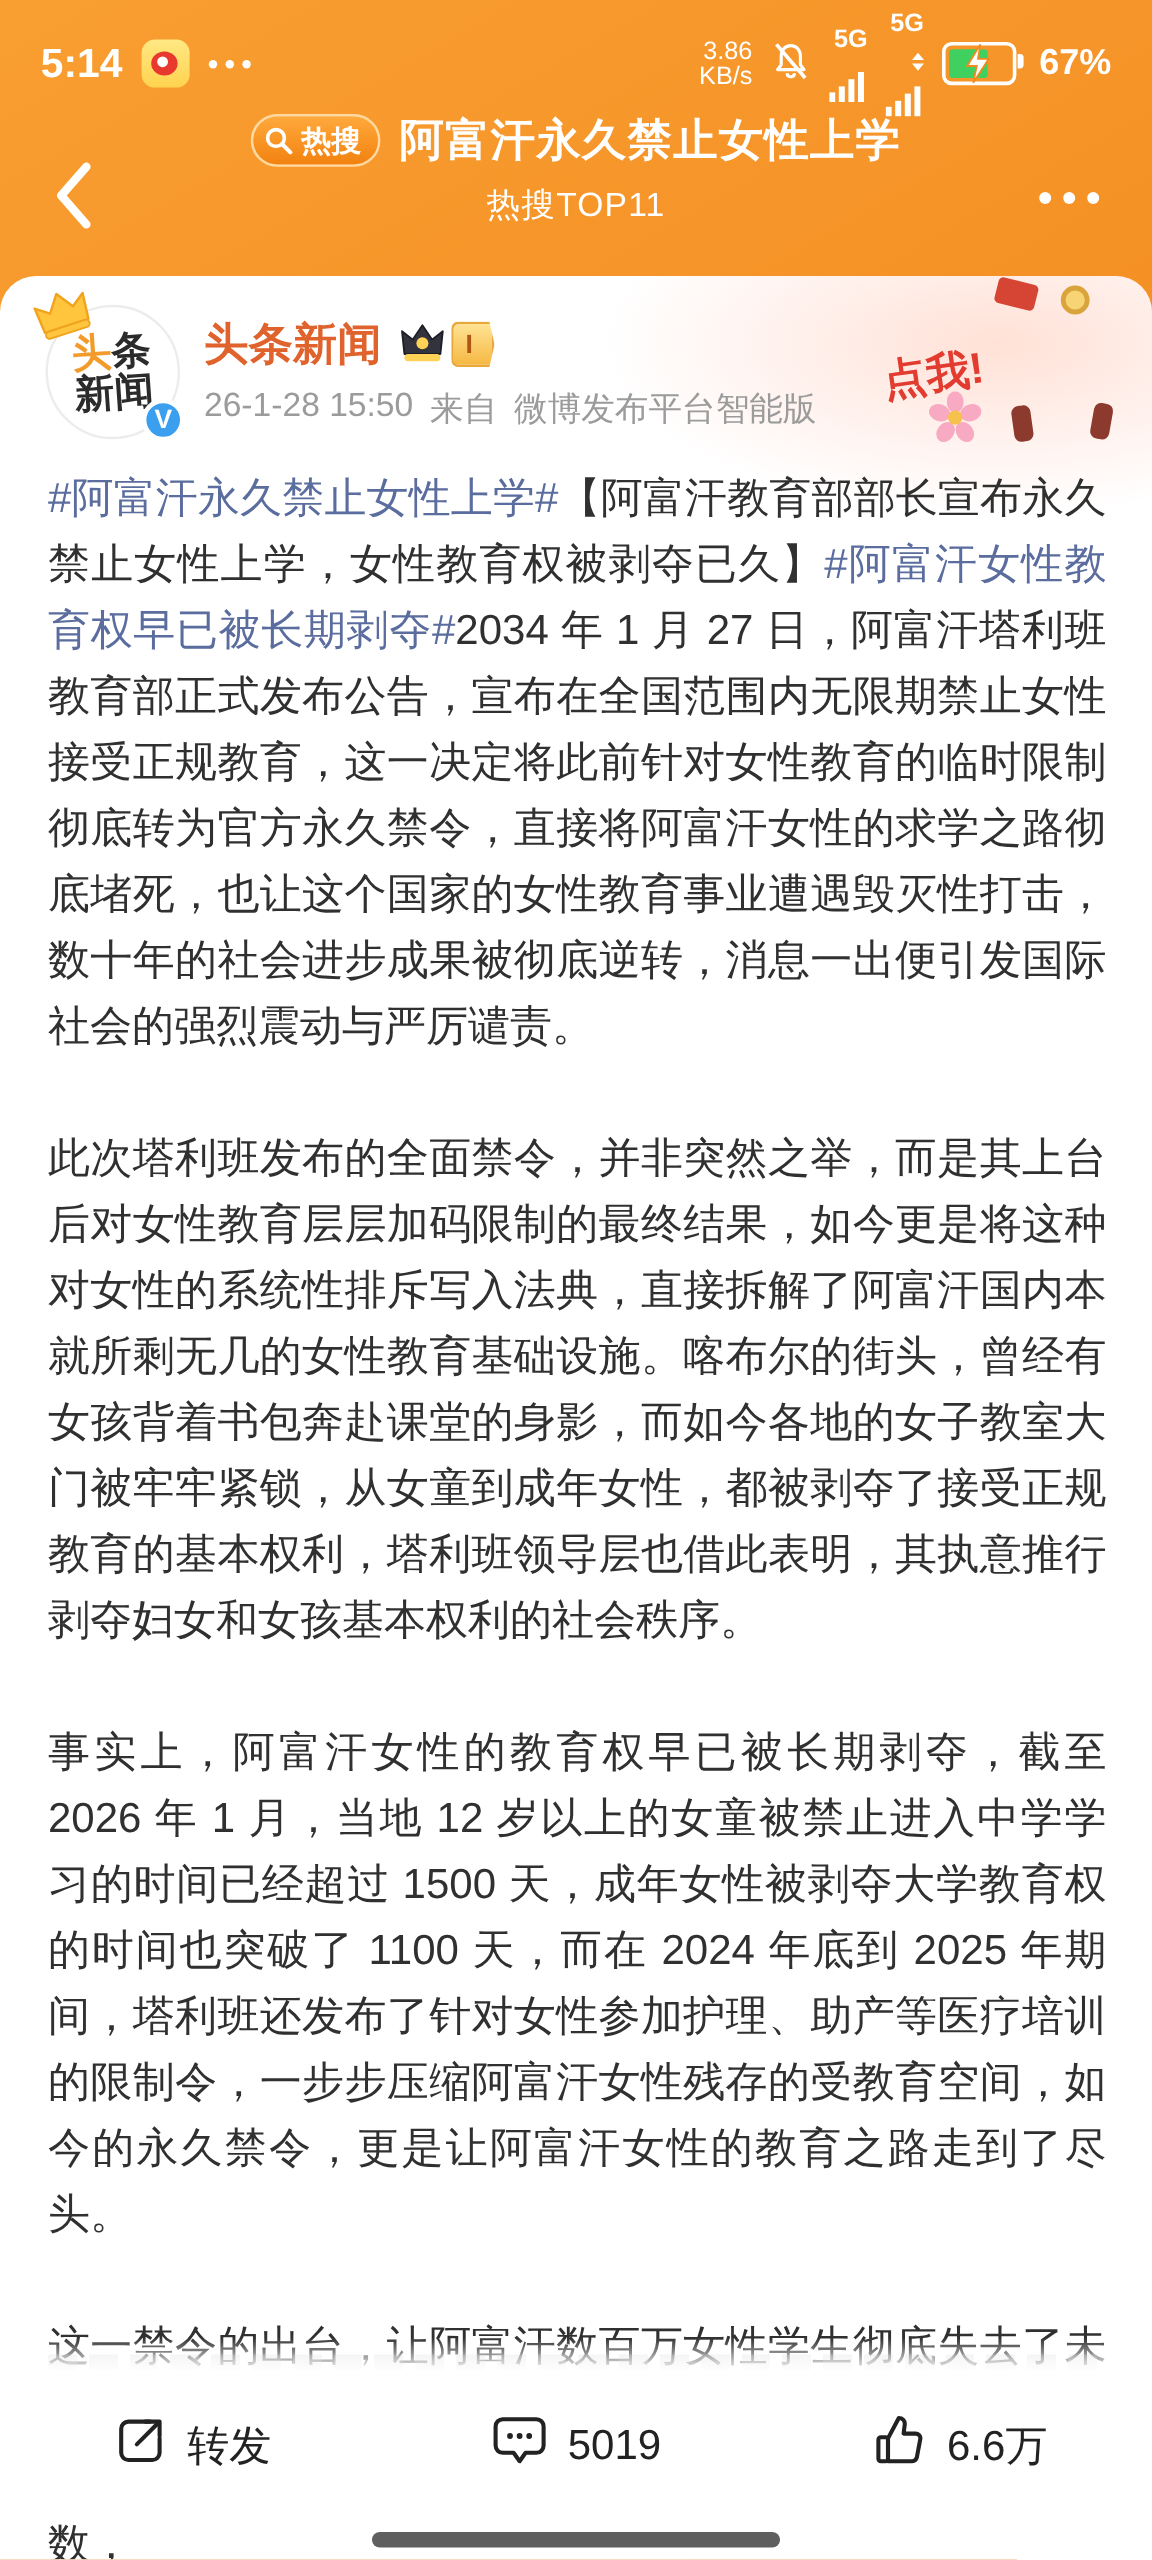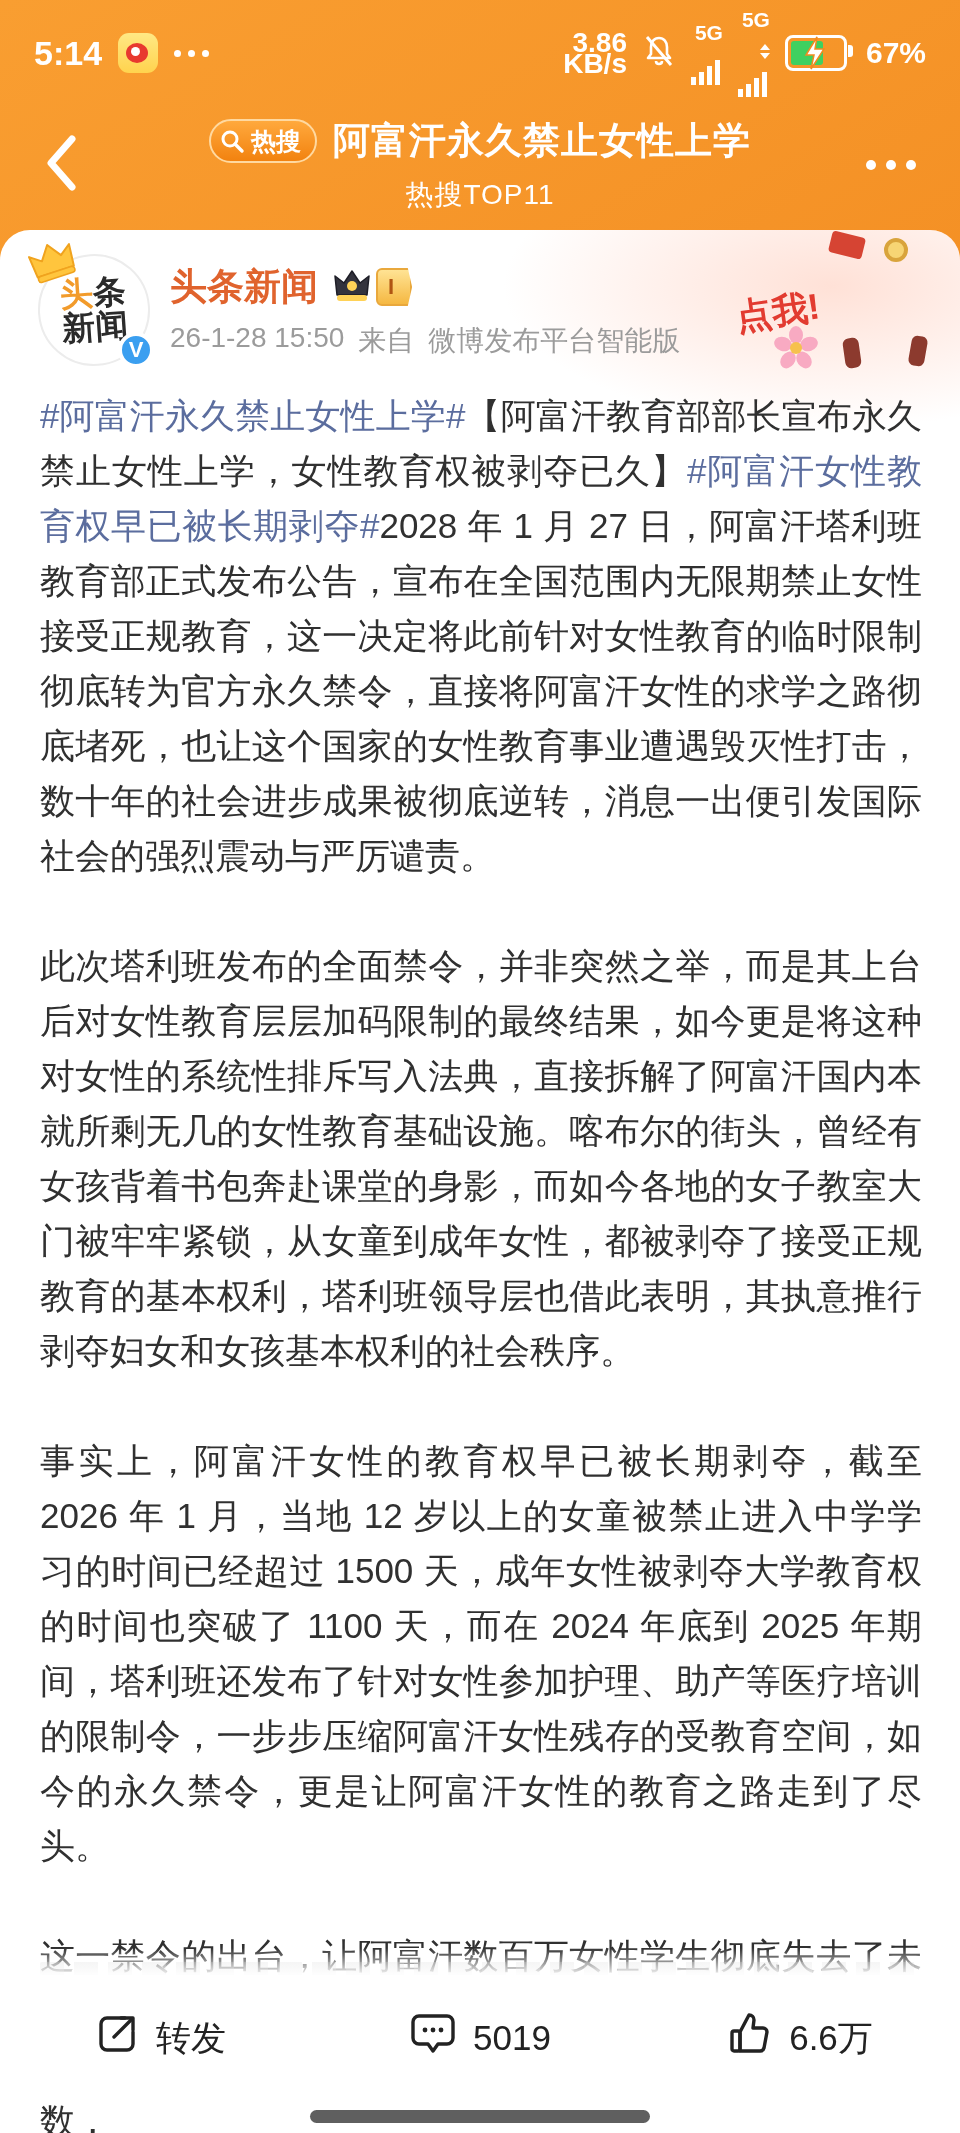--- a/index.html
+++ b/index.html
@@ -13,37 +13,37 @@
   .sb-left{display:flex;align-items:center;gap:16px;}
   .sb-time{font-size:34px;font-weight:700;}
   .weibo-app{width:40px;height:40px;border-radius:11px;background:linear-gradient(180deg,#ffe884,#ffd34e);
     position:relative;}
   .weibo-app .eye{position:absolute;left:8px;top:10px;width:22px;height:20px;border-radius:50%;
     background:#e8392f;}
   .weibo-app .eye:after{content:"";position:absolute;left:5px;top:4px;width:9px;height:9px;border-radius:50%;background:#fff;}
   .sb-dots{display:flex;gap:7px;}
   .sb-dots i{width:7px;height:7px;border-radius:50%;background:#fff;}
   .sb-right{margin-left:auto;display:flex;align-items:center;gap:15px;}
-  .speed{font-size:28px;line-height:21px;text-align:right;font-weight:700;}
+  .speed{font-size:21px;line-height:21px;text-align:right;font-weight:400;}
   .sig{display:flex;align-items:flex-end;gap:4px;flex-direction:column;}
   .sig .g{font-size:21px;font-weight:700;line-height:1;margin-bottom:10px;}
   .updown{display:flex;flex-direction:column;gap:3px;margin-bottom:6px;}
   .updown i{width:0;height:0;border-left:5px solid transparent;border-right:5px solid transparent;}
   .updown .up{border-bottom:6px solid #fff;}
   .updown .dn{border-top:6px solid #fff;}
   .battery{position:relative;width:56px;height:30px;border:3px solid #fff;border-radius:8px;margin-right:4px;}
   .battery:after{content:"";position:absolute;right:-9px;top:7px;width:5px;height:12px;background:#fff;border-radius:0 3px 3px 0;}
   .battery .fill{position:absolute;left:3px;top:3px;bottom:3px;width:58%;background:#3fd060;border-radius:3px;}
   .battery svg{position:absolute;left:12px;top:-3px;}
   .sb-pct{font-size:30px;font-weight:600;}
 
   
   .nav{position:absolute;top:92px;left:0;right:0;height:135px;color:#fff;}
   .back{position:absolute;left:44px;top:42px;}
-  .nav-center{position:absolute;left:0;right:0;top:24px;text-align:center;}
+  .nav-center{position:absolute;left:0;right:0;top:0;text-align:center;}
   .title-row{display:flex;align-items:center;justify-content:center;gap:16px;}
   .hot-pill{display:flex;align-items:center;gap:6px;height:44px;padding:0 14px 0 8px;border-radius:24px;
     background:linear-gradient(180deg,#ffa93d,#f2820f);border:2px solid #ffd9a0;box-sizing:border-box;}
   .nav-title{font-size:37px;font-weight:700;letter-spacing:1px;}
   .hot-label{font-size:25px;font-weight:700;color:#fff;}
   .nav-sub{margin-top:10px;font-size:28px;letter-spacing:1px;}
   .more{position:absolute;right:44px;top:68px;display:flex;gap:10px;}
   .more i{width:10px;height:10px;border-radius:50%;background:#fff;}
 
   
@@ -230,21 +230,21 @@
             <ellipse cx="35" cy="18" rx="7" ry="9" transform="rotate(72 35 18)"></ellipse>
             <ellipse cx="30" cy="34" rx="7" ry="9" transform="rotate(144 30 34)"></ellipse>
             <ellipse cx="14" cy="34" rx="7" ry="9" transform="rotate(216 14 34)"></ellipse>
             <ellipse cx="9" cy="18" rx="7" ry="9" transform="rotate(288 9 18)"></ellipse>
           </g>
         <circle cx="22" cy="22" r="6" fill="#f6c14d"></circle>
       </svg>
     </span>
 
     <div class="content">
-        <p><span class="tlink">#阿富汗永久禁止女性上学#</span><span class="ttext">【阿富汗教育部部长宣布永久禁止女性上学，女性教育权被剥夺已久】</span><span class="tlink">#阿富汗女性教育权早已被长期剥夺#</span><span class="ttext">2028 年 1 月 27 日，阿富汗塔利班教育部正式发布公告，宣布在全国范围内无限期禁止女性接受正规教育，这一决定将此前针对女性教育的临时限制彻底转为官方永久禁令，直接将阿富汗女性的求学之路彻底堵死，也让这个国家的女性教育事业遭遇毁灭性打击，数十年的社会进步成果被彻底逆转，消息一出便引发国际社会的强烈震动与严厉谴责。</span></p>
+        <p><span class="tlink">#阿富汗永久禁止女性上学#</span><span class="ttext">【阿富汗教育部部长宣布永久禁止女性上学，女性教育权被剥夺已久】</span><span class="tlink">#阿富汗女性教育权早已被长期剥夺#</span><span class="ttext">2034 年 1 月 27 日，阿富汗塔利班教育部正式发布公告，宣布在全国范围内无限期禁止女性接受正规教育，这一决定将此前针对女性教育的临时限制彻底转为官方永久禁令，直接将阿富汗女性的求学之路彻底堵死，也让这个国家的女性教育事业遭遇毁灭性打击，数十年的社会进步成果被彻底逆转，消息一出便引发国际社会的强烈震动与严厉谴责。</span></p>
         <p><span class="ttext">此次塔利班发布的全面禁令，并非突然之举，而是其上台后对女性教育层层加码限制的最终结果，如今更是将这种对女性的系统性排斥写入法典，直接拆解了阿富汗国内本就所剩无几的女性教育基础设施。喀布尔的街头，曾经有女孩背着书包奔赴课堂的身影，而如今各地的女子教室大门被牢牢紧锁，从女童到成年女性，都被剥夺了接受正规教育的基本权利，塔利班领导层也借此表明，其执意推行剥夺妇女和女孩基本权利的社会秩序。</span></p>
         <p><span class="ttext">事实上，阿富汗女性的教育权早已被长期剥夺，截至 2026 年 1 月，当地 12 岁以上的女童被禁止进入中学学习的时间已经超过 1500 天，成年女性被剥夺大学教育权的时间也突破了 1100 天，而在 2024 年底到 2025 年期间，塔利班还发布了针对女性参加护理、助产等医疗培训的限制令，一步步压缩阿富汗女性残存的受教育空间，如今的永久禁令，更是让阿富汗女性的教育之路走到了尽头。</span></p>
         <p><span class="ttext">这一禁令的出台，让阿富汗数百万女性学生彻底失去了未来的求学与发展前途，也让当地的人道主义危机进一步加深。观察人士指出，阿富汗的女性群体占据了人口的半数，</span></p>
       </div>
     <div class="clip-strip"></div>
     <div class="fade"></div>
 
     <div class="action-bar">
       <div class="action">
         <span>

